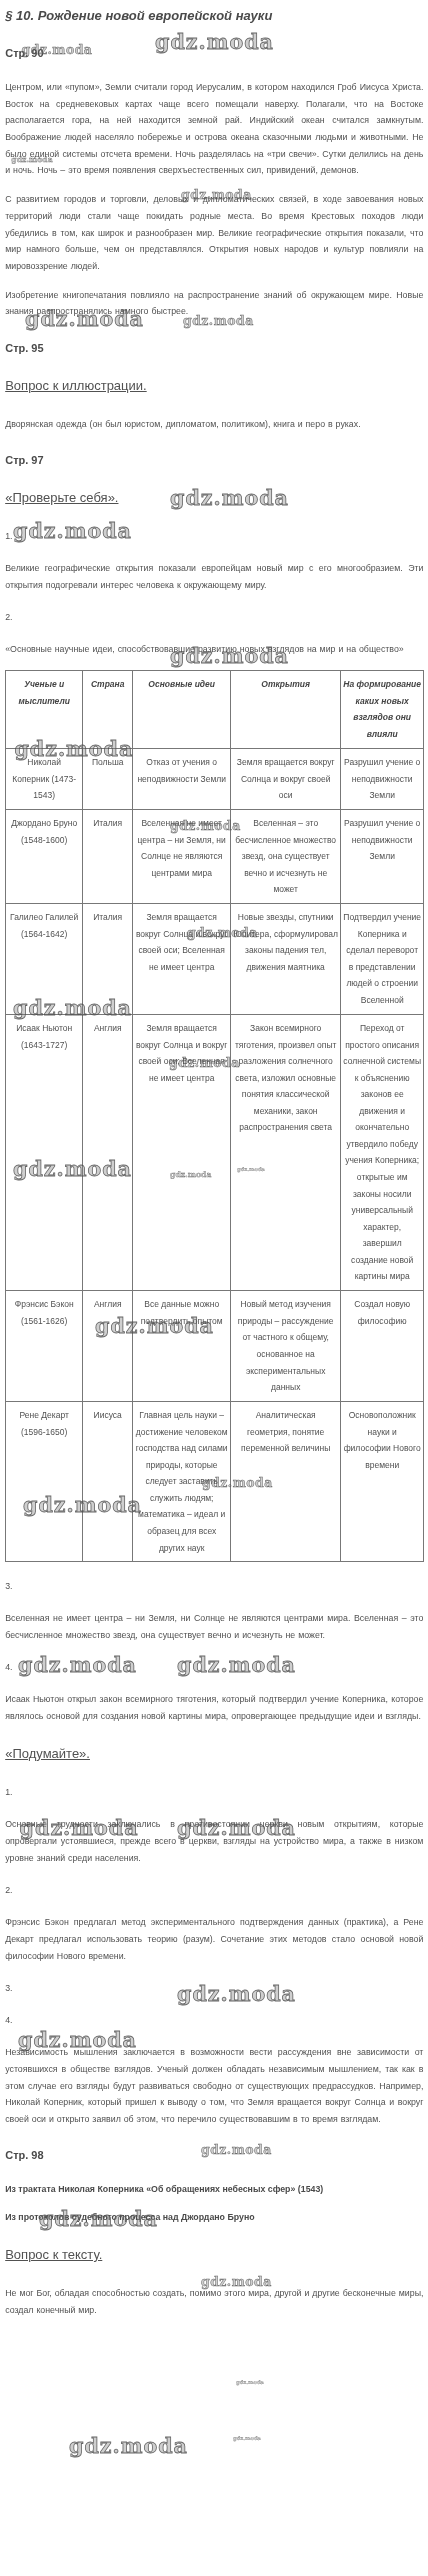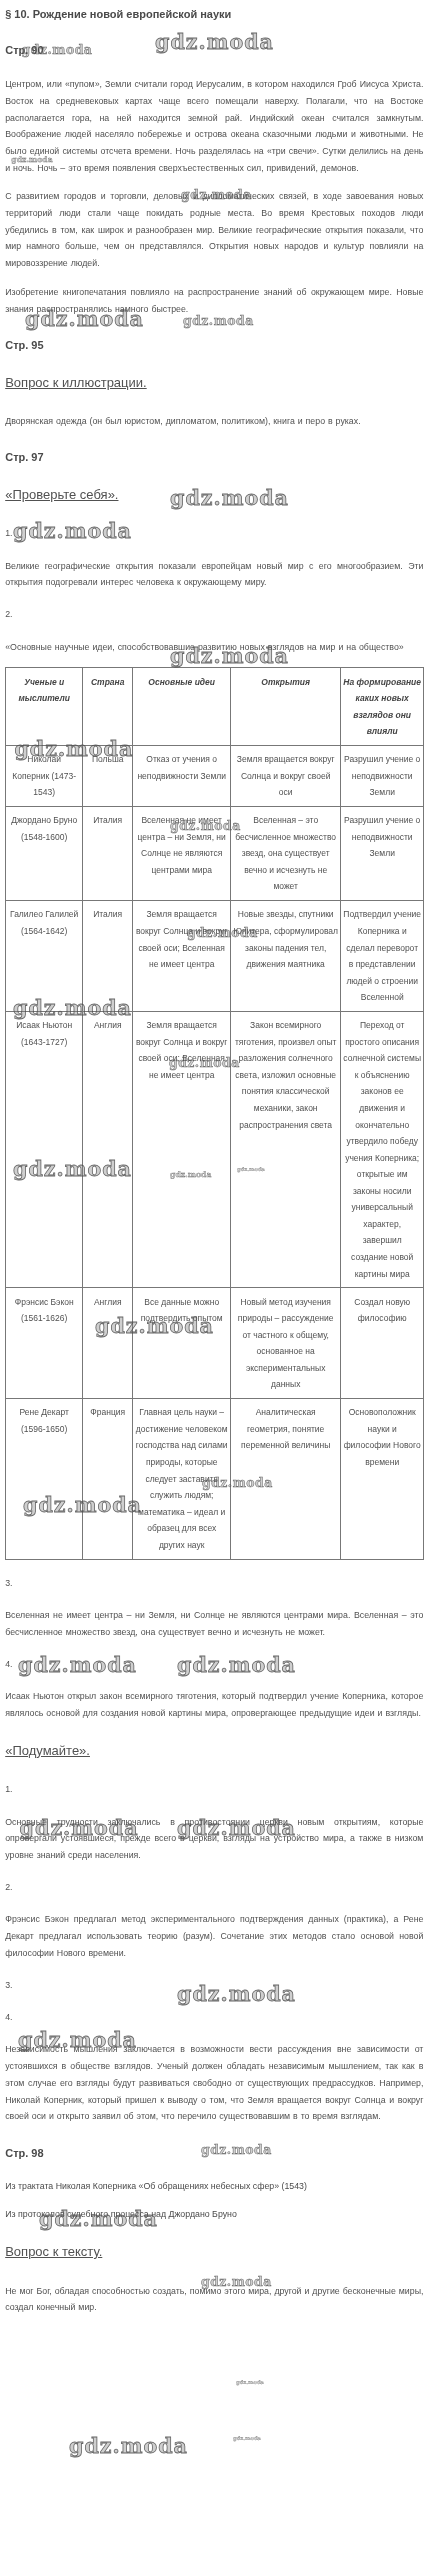--- a/index.html
+++ b/index.html
@@ -8,29 +8,29 @@
     min-height: 2674px;
     background: #ffffff;
     position: relative;
     font-family: "Liberation Sans", "DejaVu Sans", sans-serif;
     color: #515151;
     overflow: hidden;
   }
   .doc { padding: 5.2px 4.6px 31px 5.2px; position: relative; z-index: 1; }
 
   .b-title {
-    font-size: 11px; font-weight: bold; color: #4a4a4a;
-    margin: 2.1px 0 17.5px 0; line-height: 1.4;
+    font-size: 13px; font-weight: bold; color: #4a4a4a;
+    margin: 2.1px 0 17.5px 0; line-height: 1.4; font-style: italic;
   }
   .b-page {
     font-size: 11px; font-weight: bold; color: #4a4a4a;
     margin: 20.6px 0 17.5px 0; line-height: 1.4;
   }
   .b-doc_title {
-    font-size: 8.8px; font-weight: normal; color: #4a4a4a;
+    font-size: 8.8px; font-weight: bold; color: #4a4a4a;
     margin: 11px 0; line-height: 1.9;
   }
   .b-underline {
     font-size: 13px; text-decoration: underline; color: #515151;
     margin: 17.5px 0; line-height: 1.9;
   }
   .b-num { font-size: 8.8px; margin: 15.5px 0; line-height: 1.9; }
   .b-para {
     font-size: 8.8px; line-height: 1.9; text-align: justify;
     margin: 12px 0; word-spacing: 0.5px;
@@ -132,21 +132,21 @@
         </tr>
         <tr>
           <td>Фрэнсис Бэкон (1561-1626)</td>
           <td>Англия</td>
           <td>Все данные можно подтвердить опытом</td>
           <td>Новый метод изучения природы – рассуждение от частного к общему, основанное на экспериментальных данных</td>
           <td>Создал новую философию</td>
         </tr>
         <tr>
           <td>Рене Декарт (1596-1650)</td>
-          <td>Франция</td>
+          <td>Иисуса</td>
           <td>Главная цель науки – достижение человеком господства над силами природы, которые следует заставить служить людям; математика – идеал и образец для всех других наук</td>
           <td>Аналитическая геометрия, понятие переменной величины</td>
           <td>Основоположник науки и философии Нового времени</td>
         </tr>
       </tbody>
     </table>
     <div class="b-num">3.</div>
     <p class="b-para">Вселенная не имеет центра – ни Земля, ни Солнце не являются центрами мира. Вселенная – это бесчисленное множество звезд, она существует вечно и исчезнуть не может.</p>
     <div class="b-num">4.</div>
     <p class="b-para">Исаак Ньютон открыл закон всемирного тяготения, который подтвердил учение Коперника, которое являлось основой для создания новой картины мира, опровергающее предыдущие идеи и взгляды.</p>

